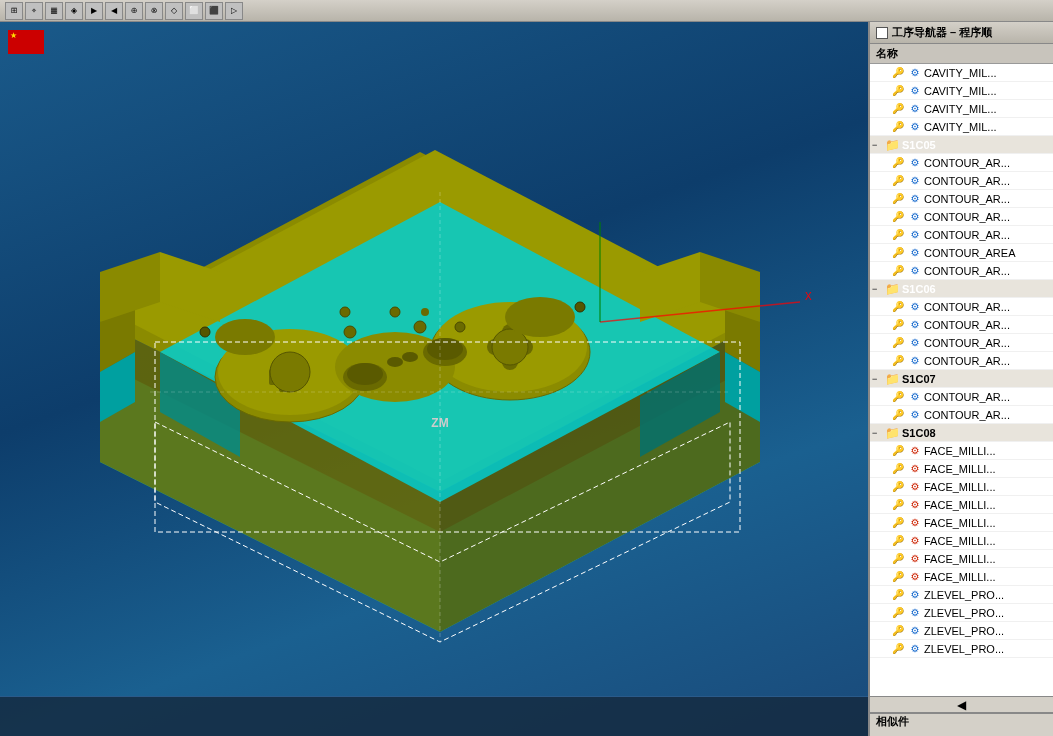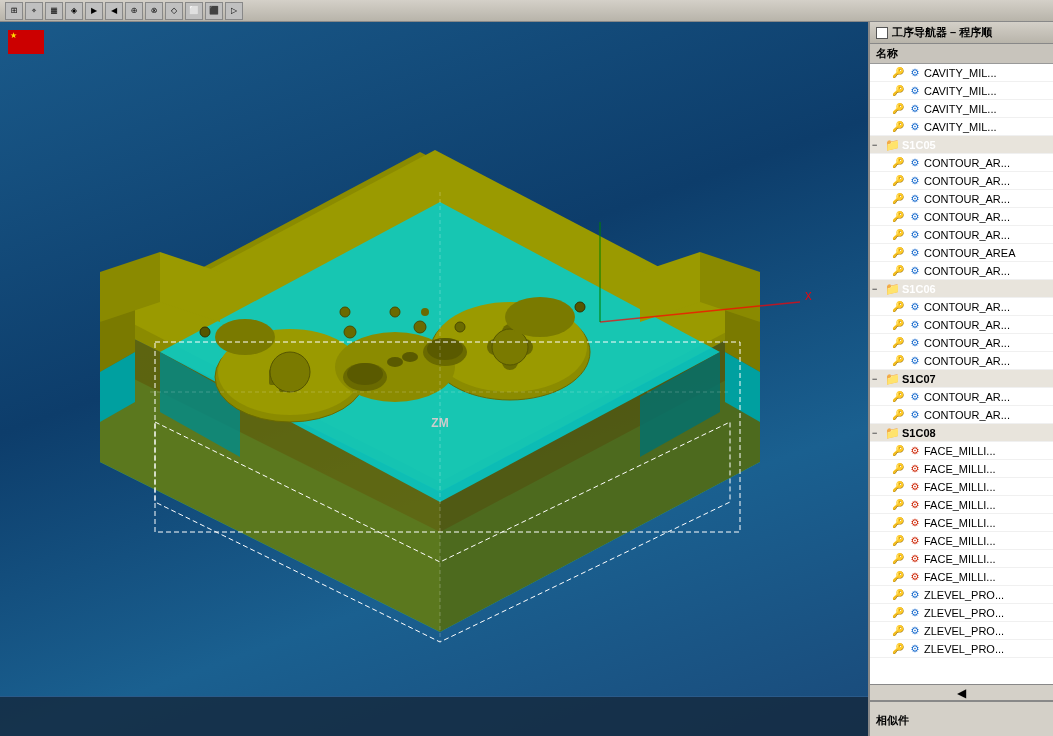--- a/index.html
+++ b/index.html
@@ -193,26 +193,26 @@
     #tree-container::-webkit-scrollbar-track {
       background: #d4d0c8;
     }
     #tree-container::-webkit-scrollbar-thumb {
       background: #a0a0a0;
       border: 1px solid #888;
     }
 
     
     #bottom-panel-label {
-      height: 36px;
+      height: 24px;
       background: #d4d0c8;
       border-top: 2px solid #888;
       display: flex;
-      align-items: flex-end;
-      padding: 8px 6px;
+      align-items: flex-start;
+      padding: 0 6px;
       font-size: 11px;
       font-weight: bold;
     }
 
     
     #nav-arrow {
       height: 16px;
       background: #d4d0c8;
       border-top: 1px solid #888;
       display: flex;

